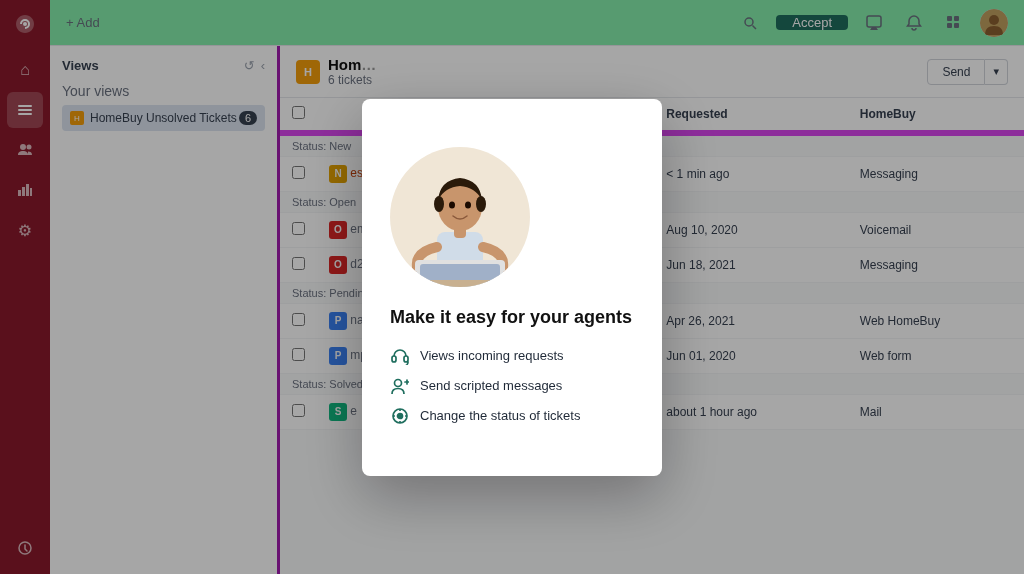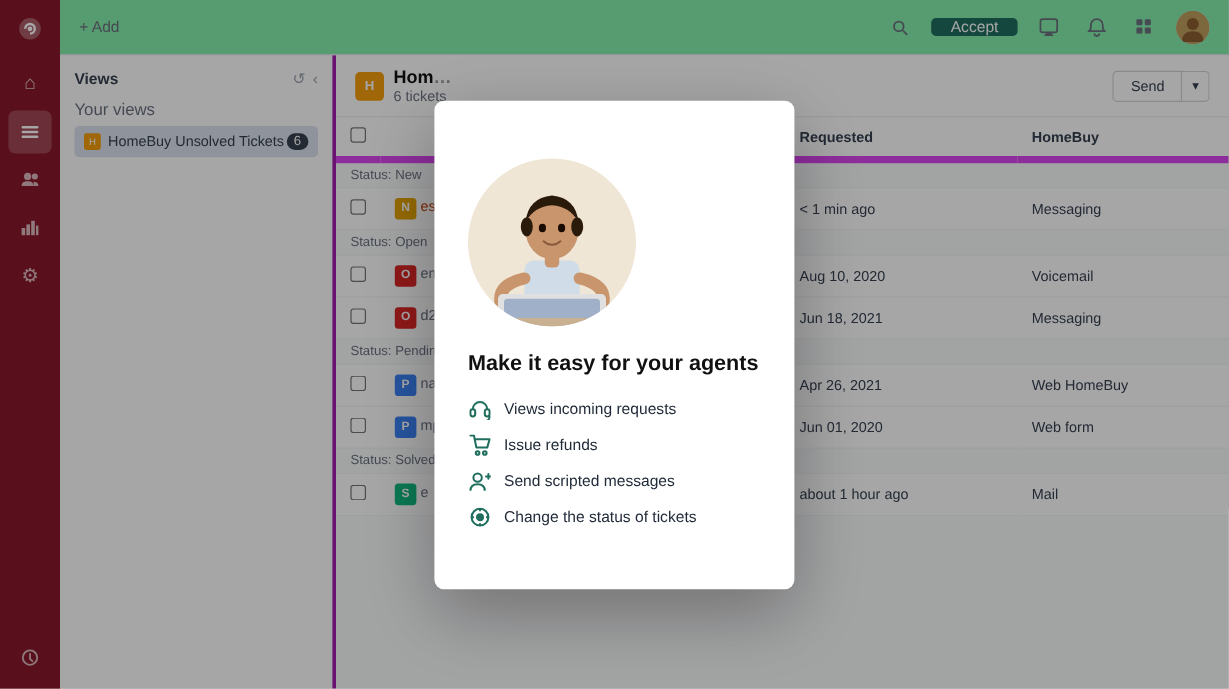--- a/index.html
+++ b/index.html
@@ -575,30 +575,20 @@
       <div class="feature-item">
         <div class="feature-icon">
           <svg width="18" height="18" viewBox="0 0 18 18" fill="none" stroke="#1f6e5e" stroke-width="1.7">
             <path d="M3 9a6 6 0 0 1 12 0"></path>
             <rect x="1" y="9" width="4" height="6" rx="2"></rect>
             <rect x="13" y="9" width="4" height="6" rx="2"></rect>
             <path d="M17 15a4 4 0 0 1-4 4H9" stroke-linecap="round"></path>
           </svg>
         </div>
         <span>Views incoming requests</span>
-      </div>
-      <div class="feature-item">
-        <div class="feature-icon">
-          <svg width="18" height="18" viewBox="0 0 18 18" fill="none" stroke="#1f6e5e" stroke-width="1.7">
-            <path d="M1 1h3l2 10h9l2-7H5" stroke-linecap="round" stroke-linejoin="round"></path>
-            <circle cx="7" cy="15.5" r="1.5"></circle>
-            <circle cx="13" cy="15.5" r="1.5"></circle>
-          </svg>
-        </div>
-        <span>Issue refunds</span>
       </div>
       <div class="feature-item">
         <div class="feature-icon">
           <svg width="18" height="18" viewBox="0 0 18 18" fill="none" stroke="#1f6e5e" stroke-width="1.7">
             <circle cx="7" cy="6" r="3.5"></circle>
             <path d="M1 17c0-4 2.5-5.5 6-5.5s6 1.5 6 5.5"></path>
             <line x1="14" y1="5" x2="18" y2="5" stroke-linecap="round"></line>
             <line x1="16" y1="3" x2="16" y2="7" stroke-linecap="round"></line>
           </svg>
         </div>

